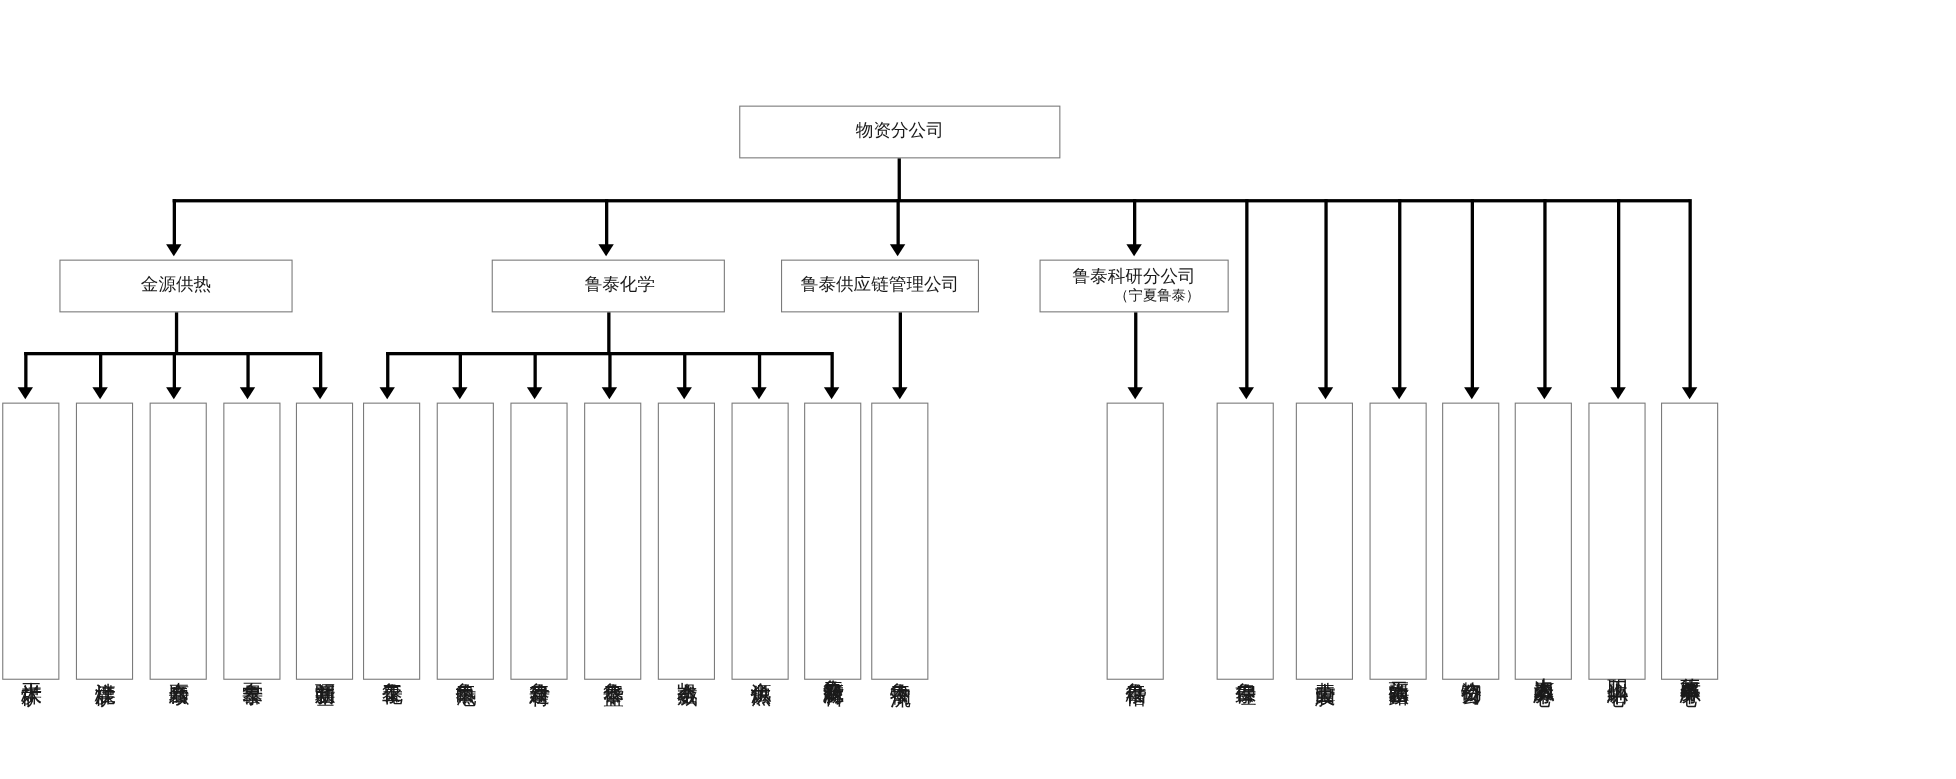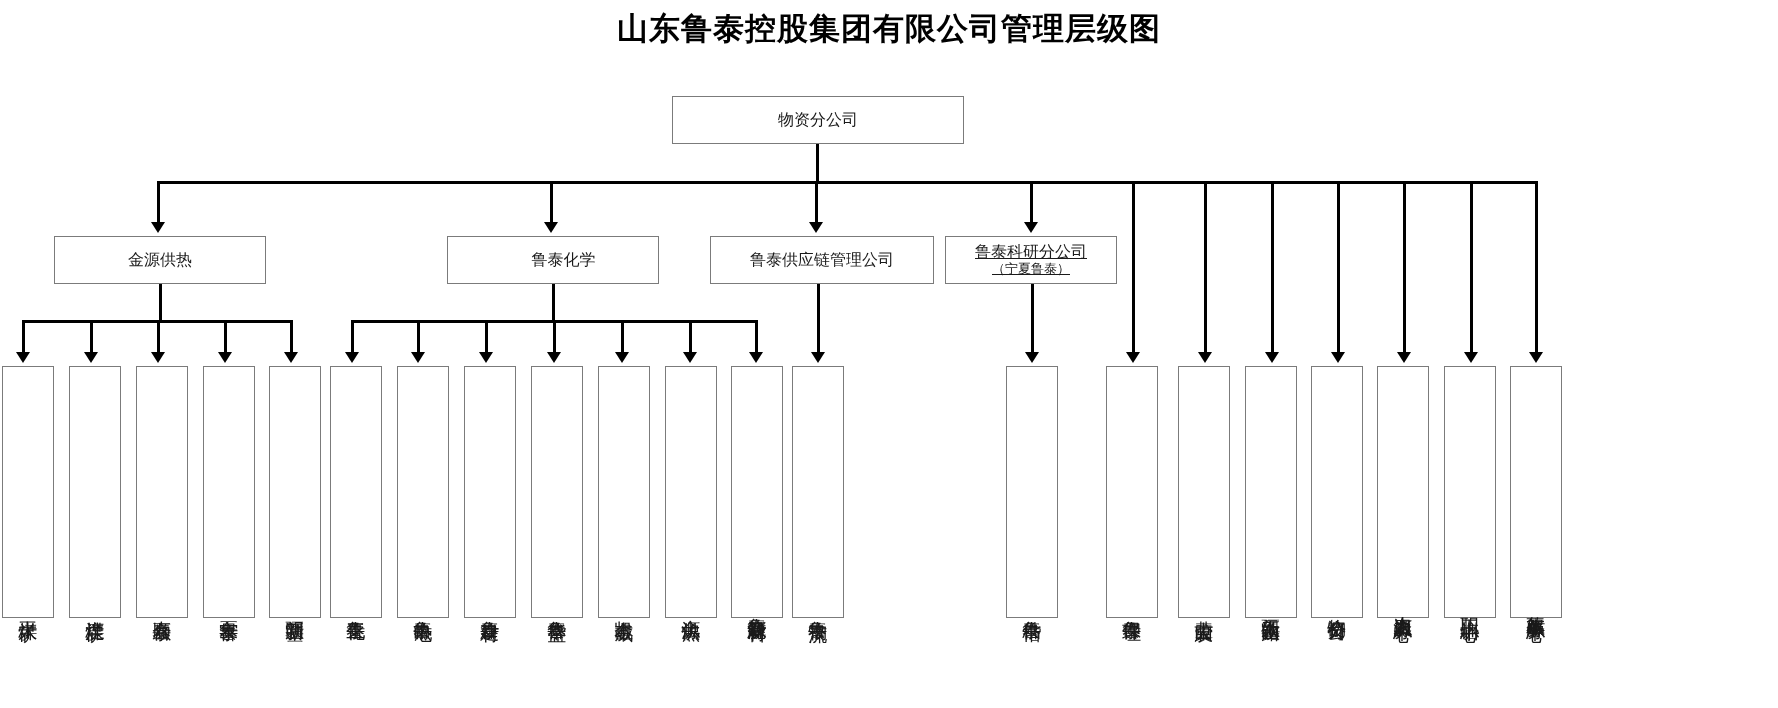--- a/index.html
+++ b/index.html
@@ -93,21 +93,20 @@
     border-left: 7px solid transparent;
     border-right: 7px solid transparent;
     border-top: 11px solid #000000;
   }
 </style>
 </head>
 <body>
 
 <div id="canvas">
 
-  <div id="chart-title">山东鲁泰控股集团有限公司管理层级图</div>
 
   <div class="node root" style="left:672px; top:96px; width:292px; height:48px;">
     <span class="nlabel">物资分公司</span>
   </div>
 
   <div class="seg-v" style="left:816px; top:144px; width:3px; height:38px;"></div>
 
   <div class="seg-h" style="left:157px; top:181px; width:1379px; height:3px;"></div>
 
   <div class="seg-v" style="left:157px; top:181px; height:43px;"></div>
@@ -123,26 +122,26 @@
   <div class="arrow" style="left:1024px; top:222px;"></div>
 
   <div class="node level2" style="left:54px; top:236px; width:212px; height:48px;">
     <span class="nlabel">金源供热</span>
   </div>
 
   <div class="node level2" style="left:447px; top:236px; width:212px; height:48px;padding-left:21px;">
     <span class="nlabel">鲁泰化学</span>
   </div>
 
-  <div class="node level2" style="left:710px; top:236px; width:224px; height:48px;">
+  <div class="node level2" style="left:710px; top:236px; width:180px; height:48px;">
     <span class="nlabel">鲁泰供应链管理公司</span>
   </div>
 
   <div class="node level2" style="left:945px; top:236px; width:172px; height:48px;">
-    <div style="text-align:center;text-decoration:underline;">
+    <div style="text-align:right;">
       <span class="nlabel">鲁泰科研分公司</span>
       <span class="sub">（宁夏鲁泰）</span>
     </div>
   </div>
 
   <div class="seg-v" style="left:159px; top:284px; height:38px;"></div>
   <div class="seg-h" style="left:22px; top:320px; width:270px; height:3px;"></div>
 
   <div class="seg-v" style="left:22px;  top:320px; height:34px;"></div>
   <div class="arrow" style="left:16px;  top:352px;"></div>

